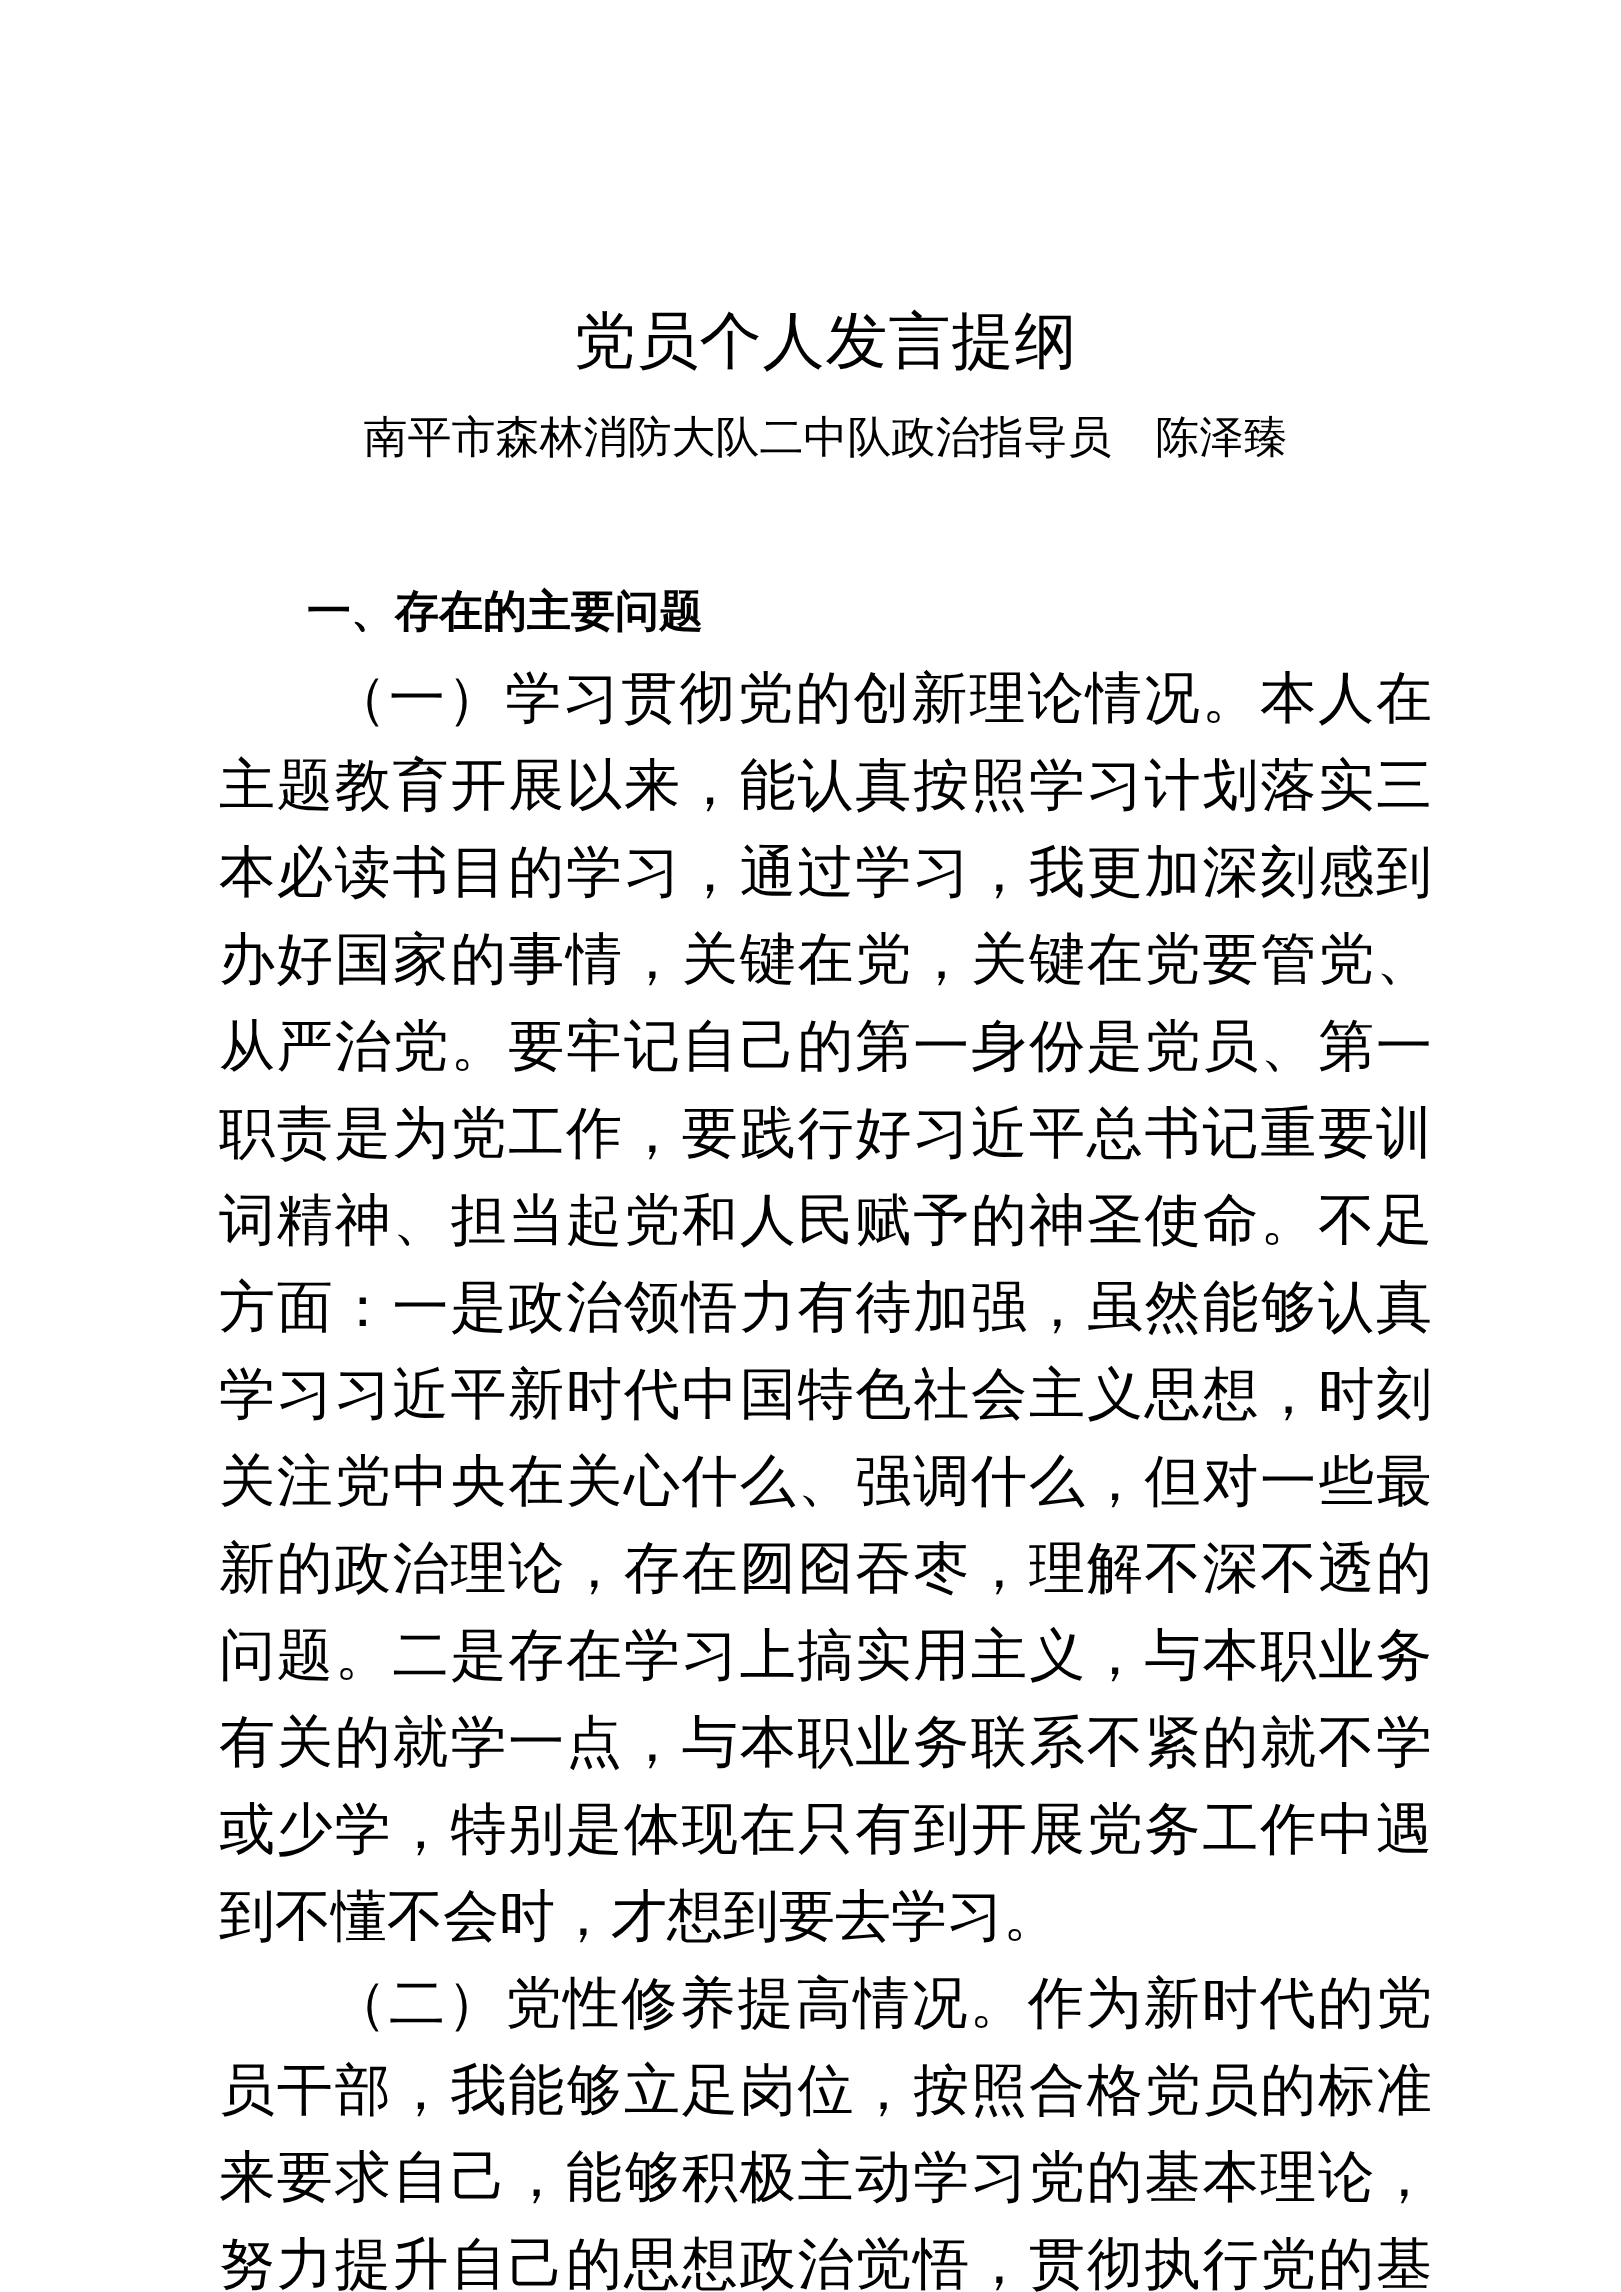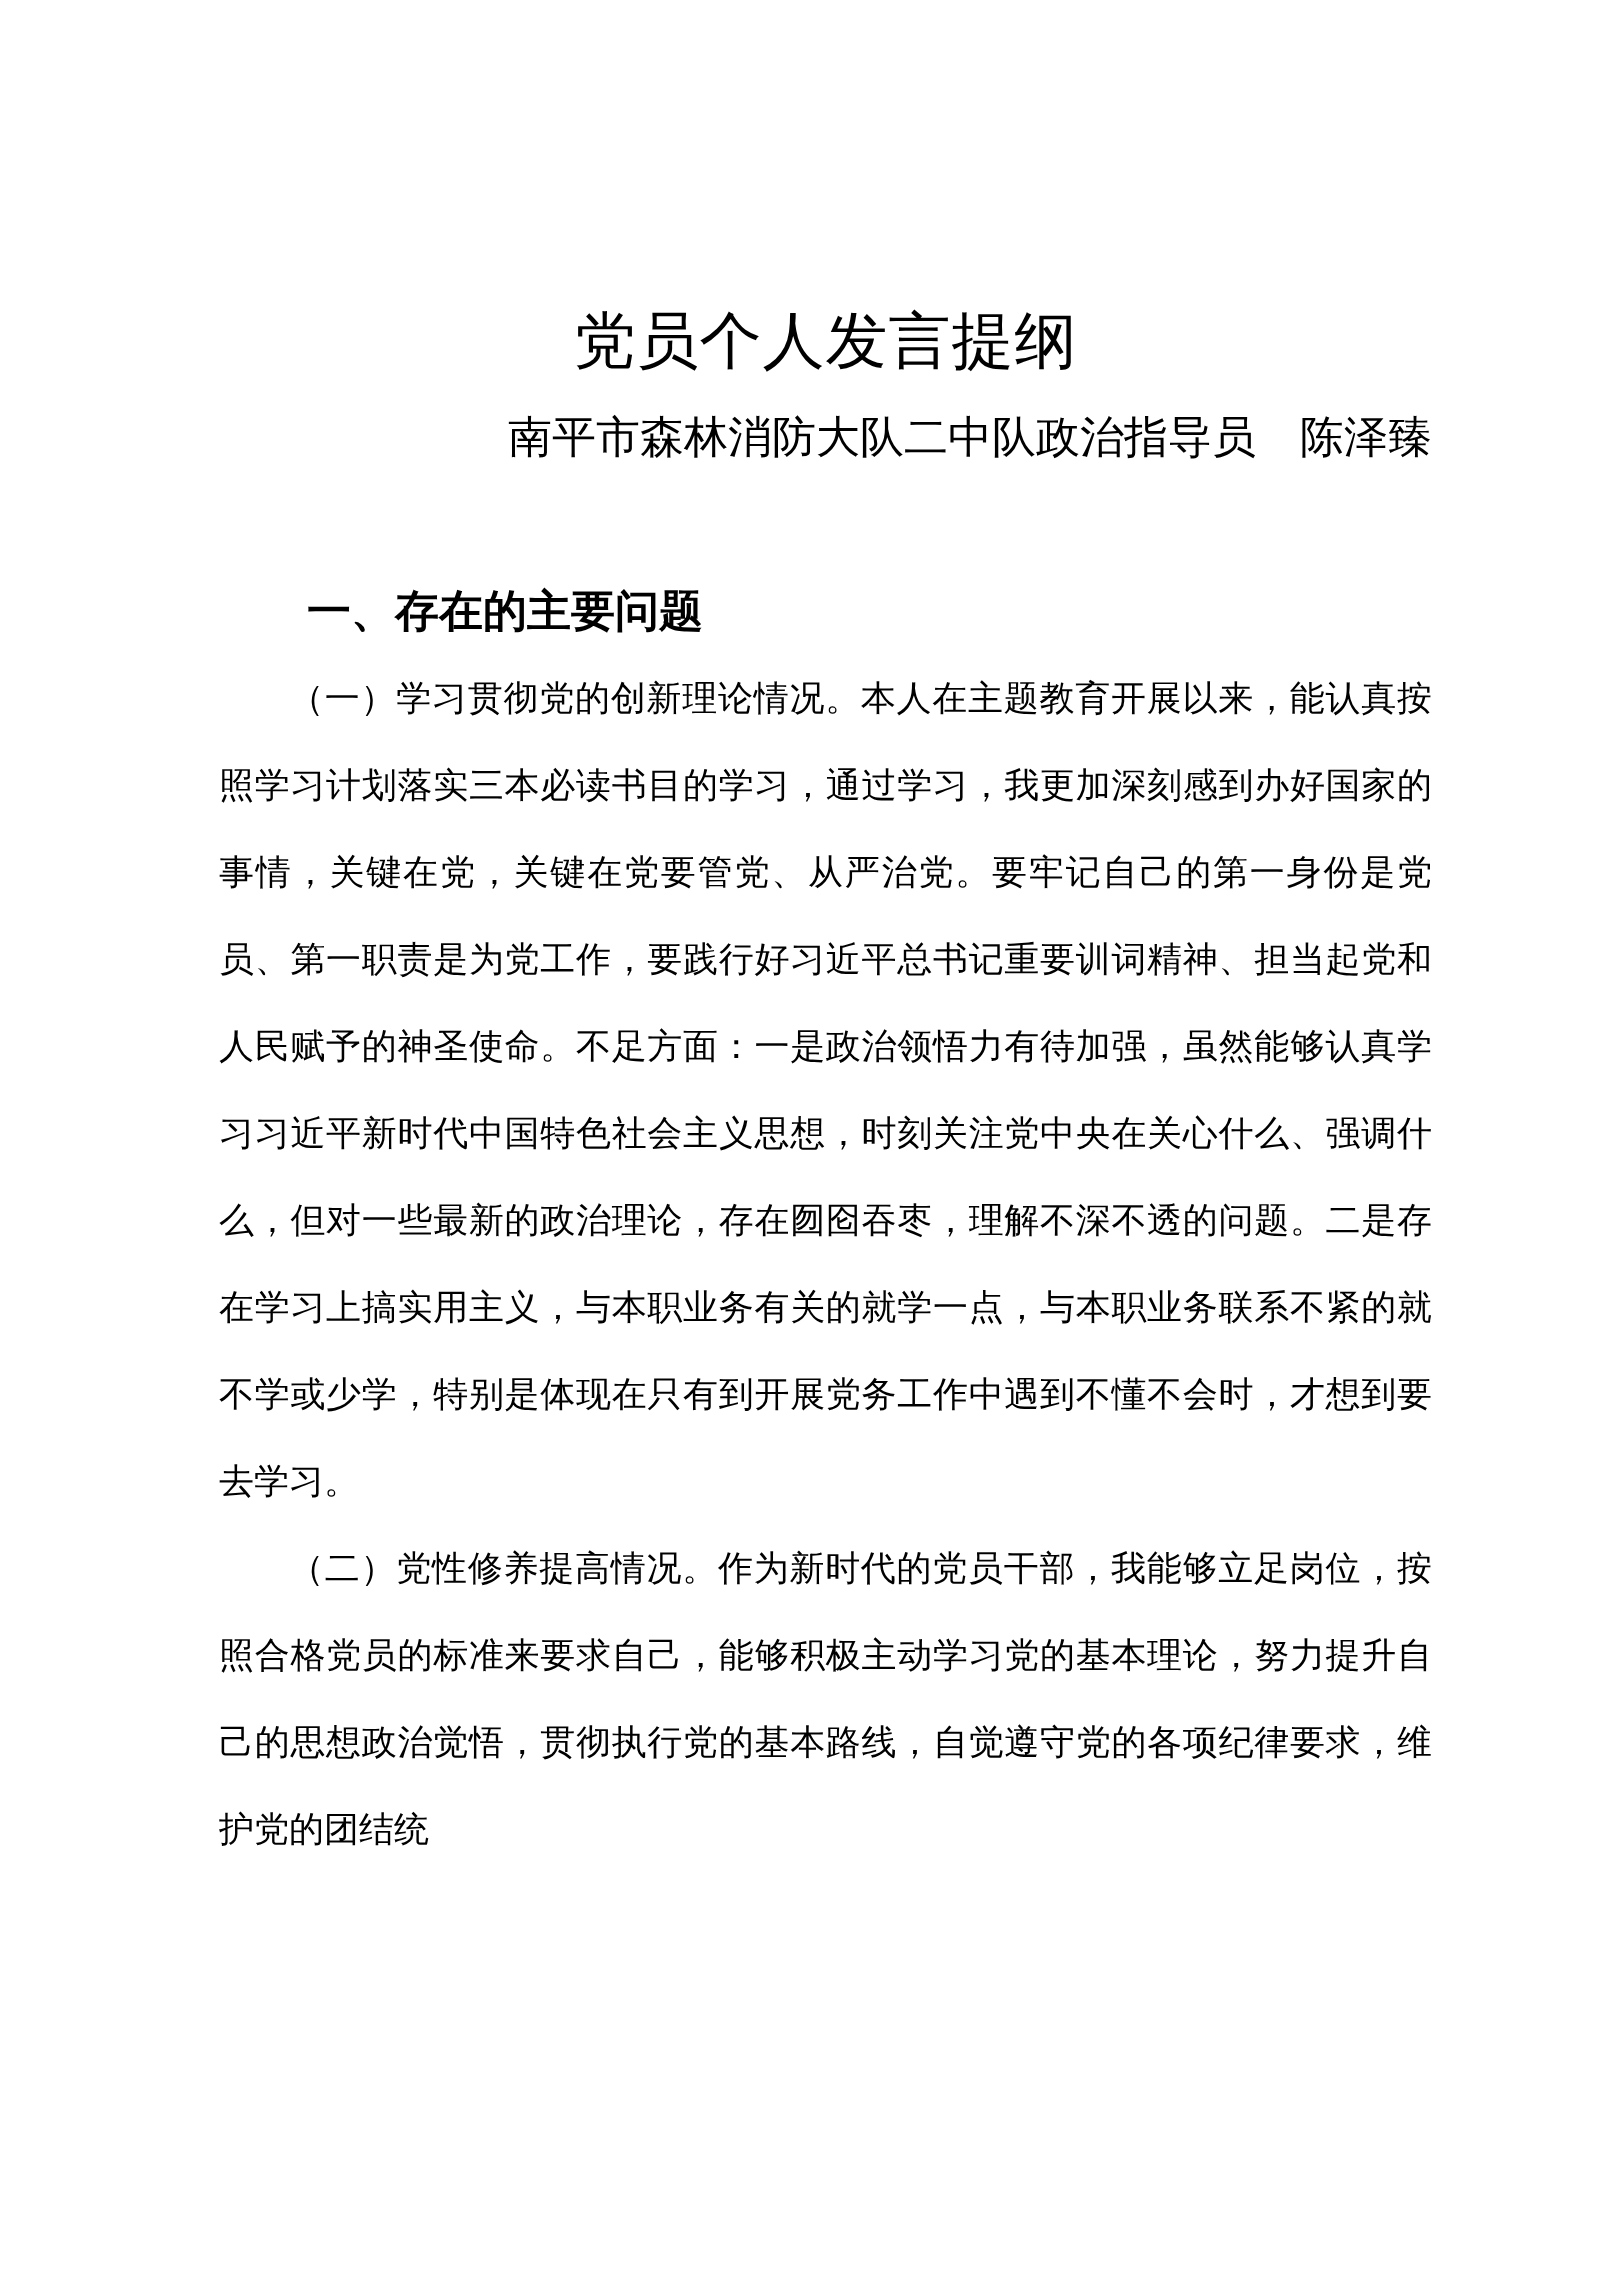--- a/index.html
+++ b/index.html
@@ -27,36 +27,36 @@
     line-height: 104px;
     text-align: center;
     font-weight: normal;
     letter-spacing: 1px;
     margin: 0;
     white-space: nowrap;
   }
   .doc-byline {
     font-size: 44px;
     line-height: 87px;
-    text-align: right;
+    text-align: center;
     margin: 0;
     white-space: nowrap;
   }
   .blank-line {
     height: 87px;
   }
   .section-heading {
     font-size: 44px;
     line-height: 87px;
     font-weight: bold;
     margin: 0;
     text-indent: 2em;
   }
   .paragraph {
-    font-size: 35px;
+    font-size: 56px;
     line-height: 87px;
     margin: 0;
     text-align: justify;
     text-indent: 2em;
   }
 </style>
 </head>
 <body>
 
 <div class="page">

